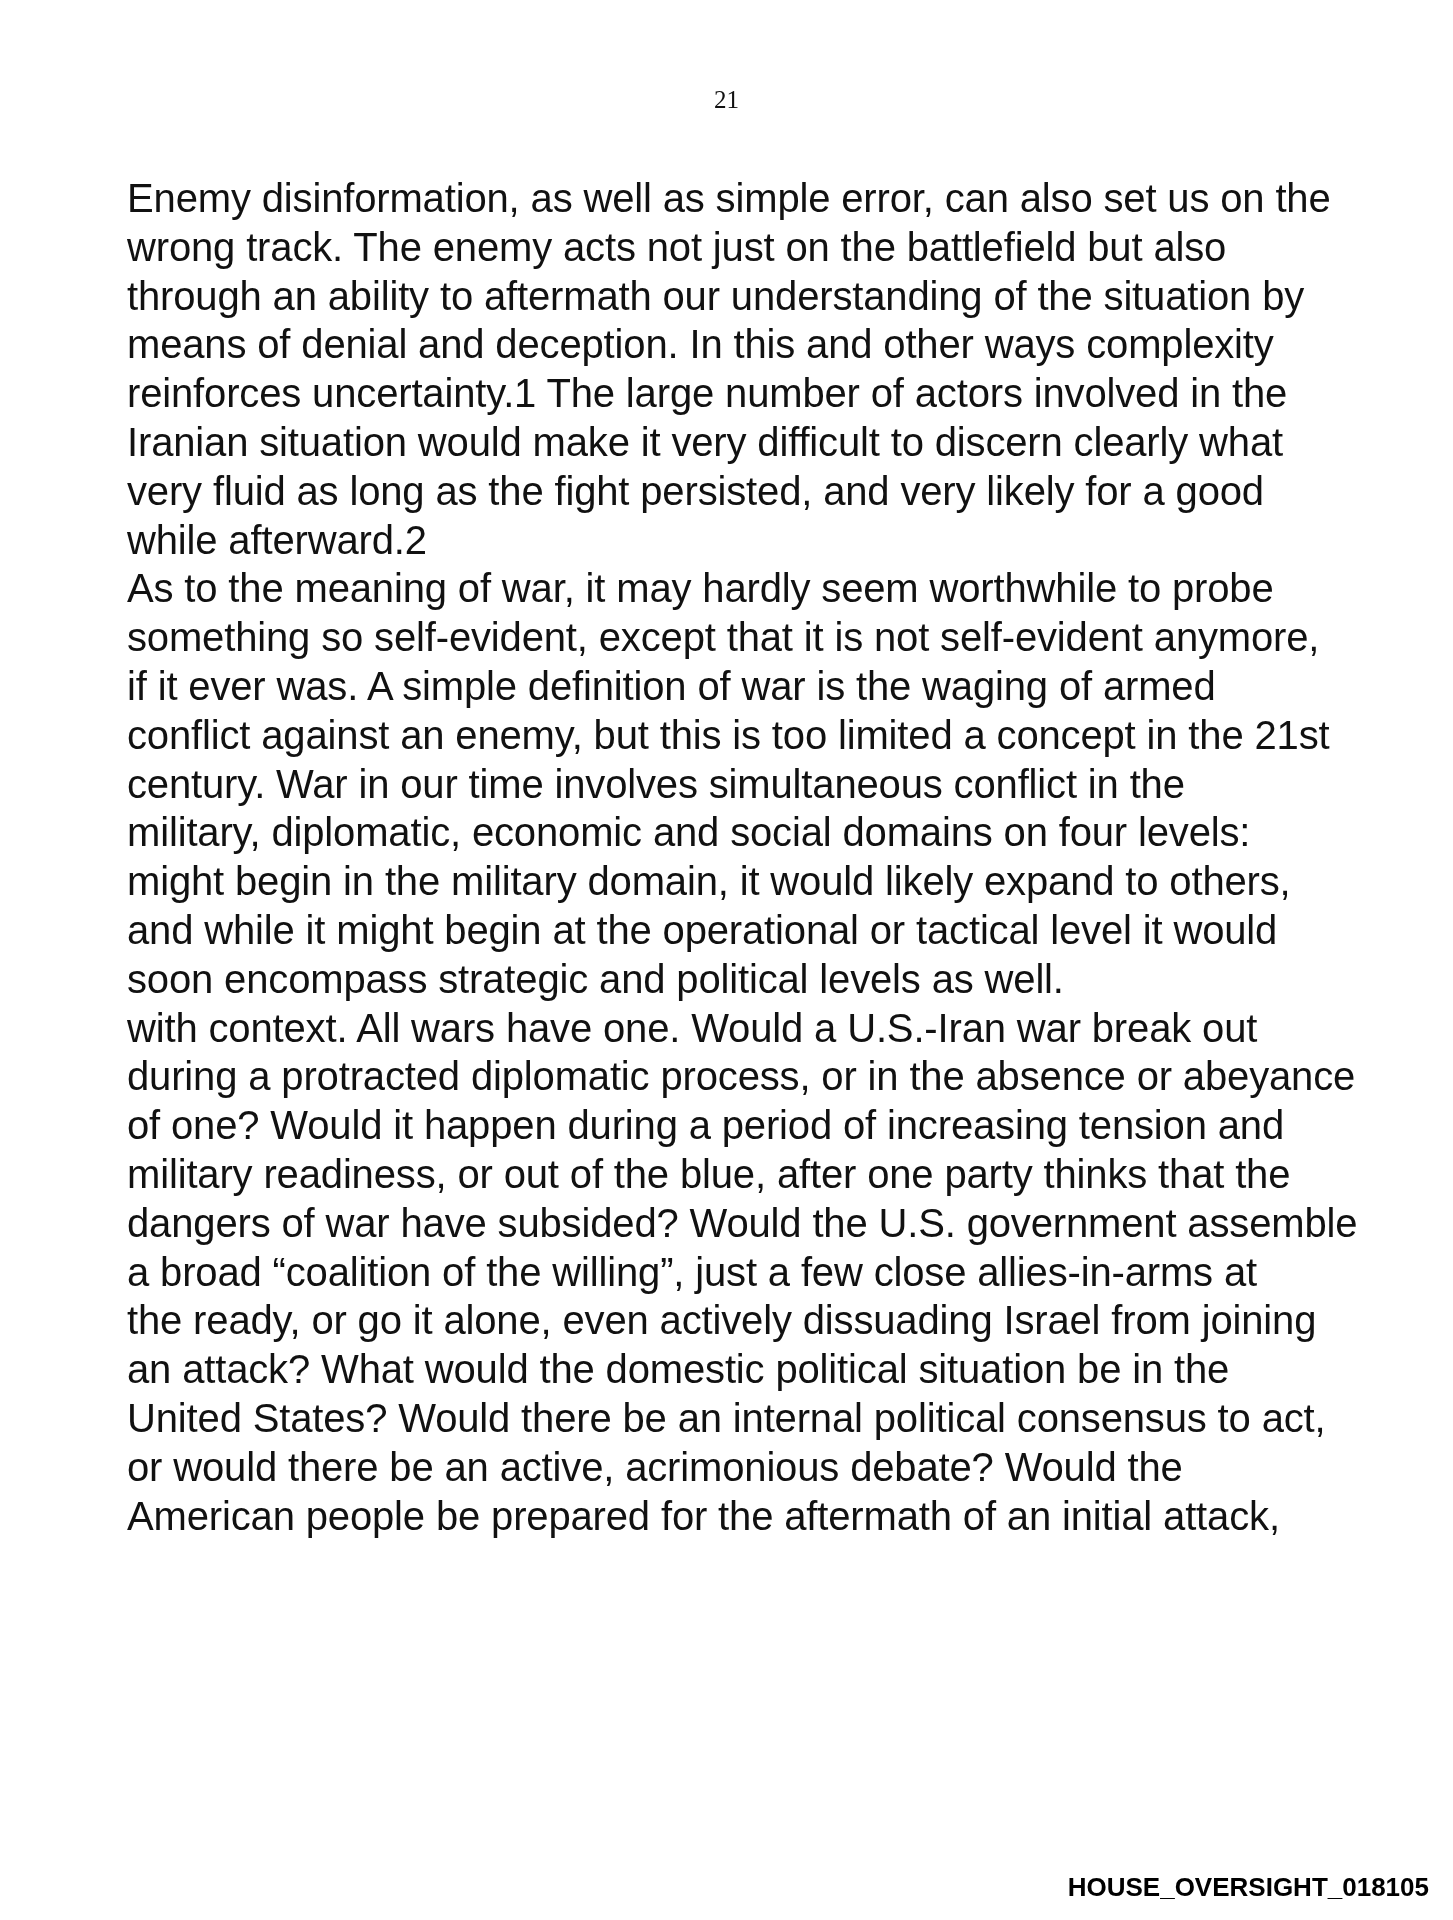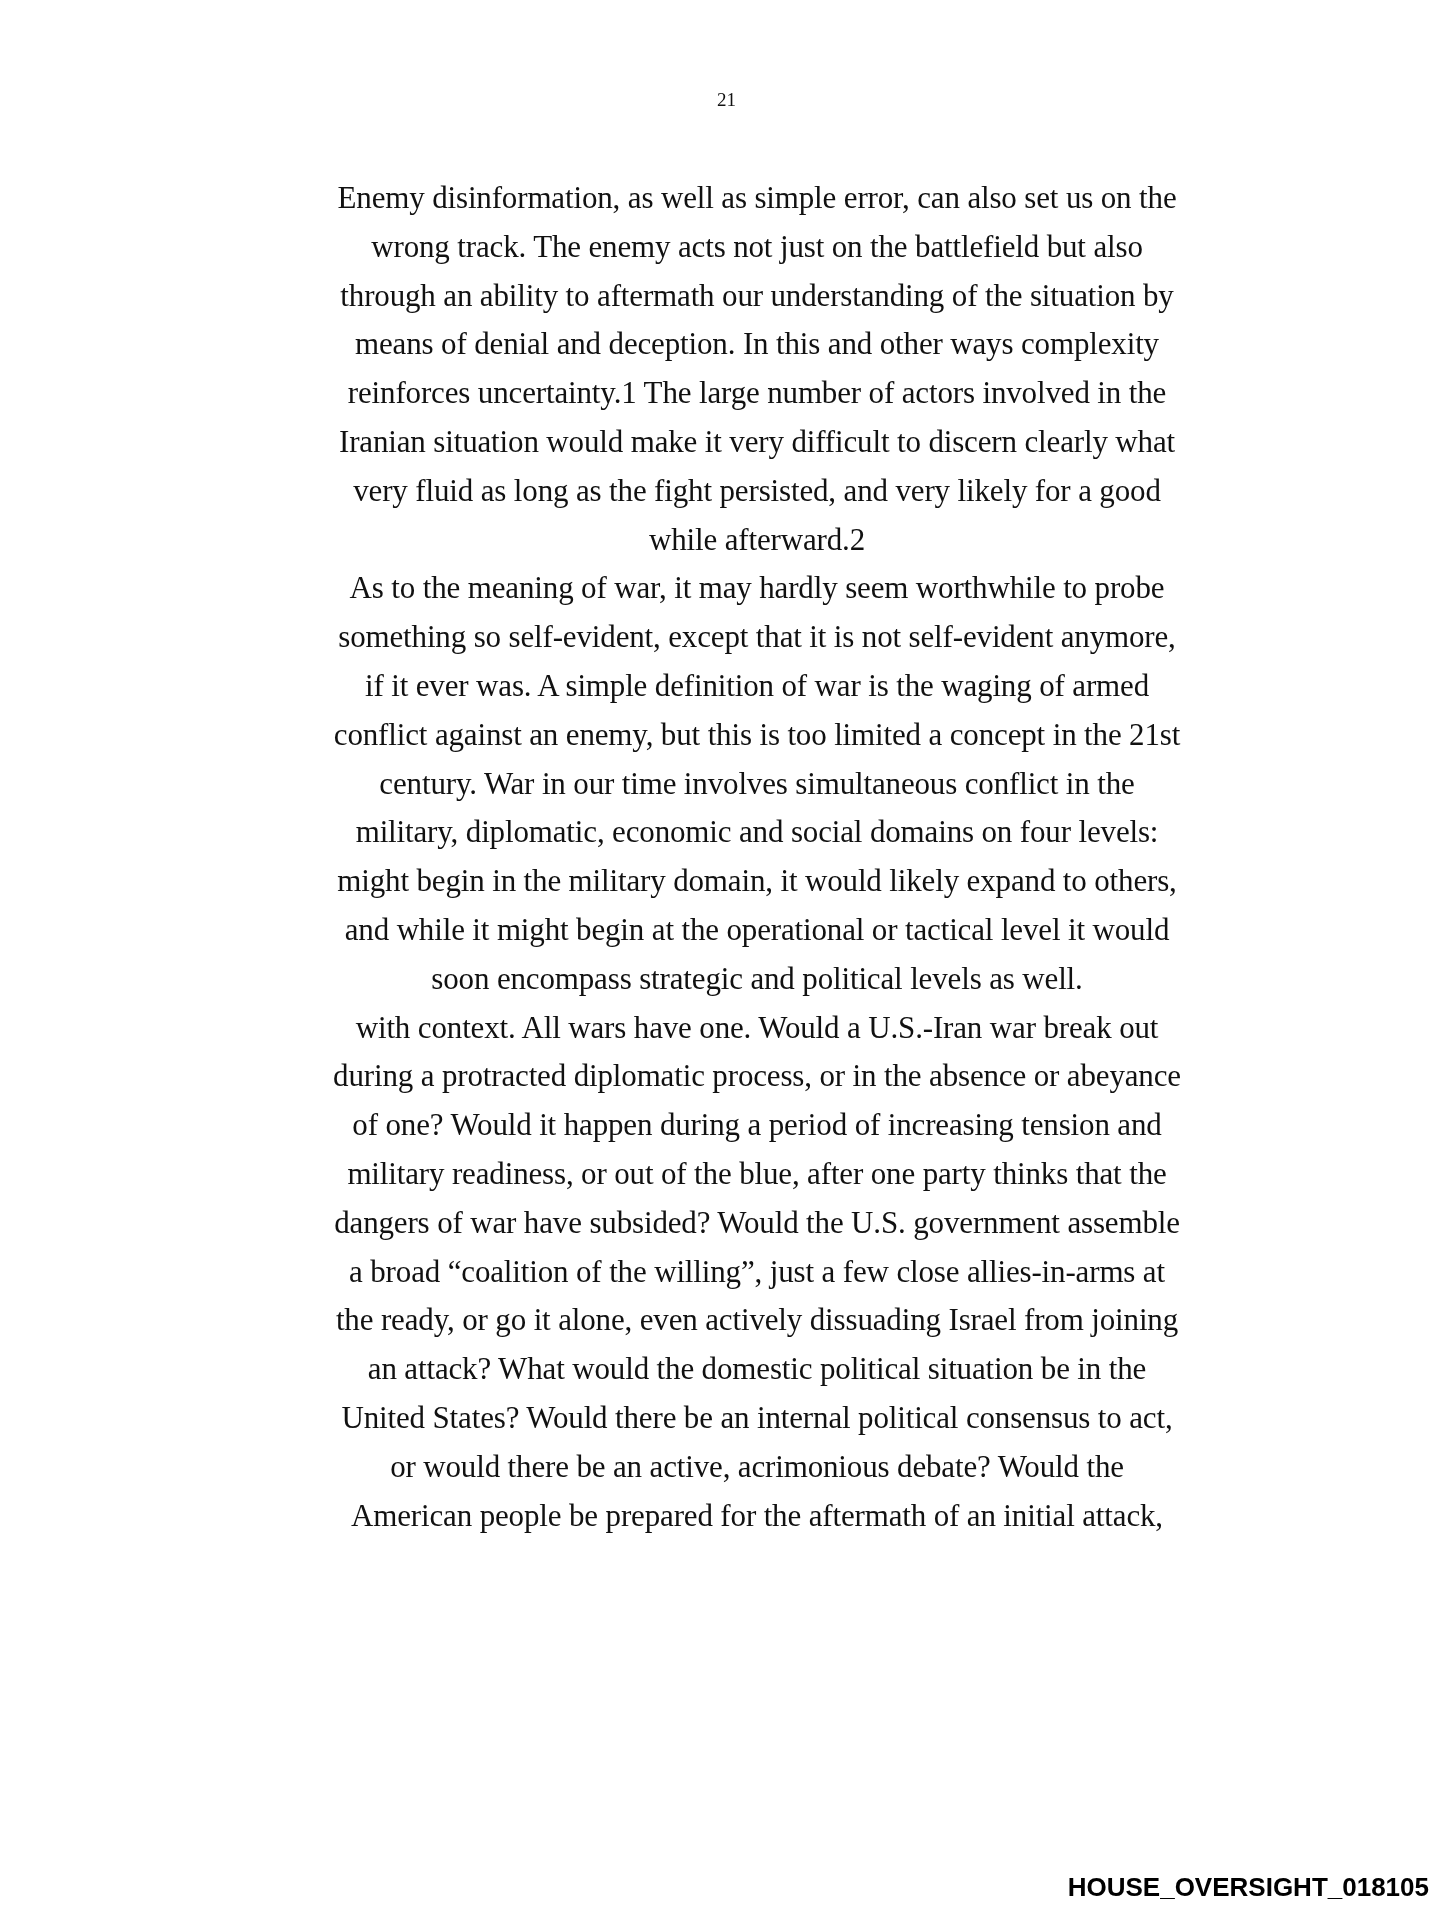--- a/index.html
+++ b/index.html
@@ -14,33 +14,32 @@
       overflow: hidden;
       color: #111111;
     }
     .page-number {
       position: absolute;
       top: 88px;
       left: 0;
       width: 1453px;
       text-align: center;
       font-family: "Liberation Serif", serif;
-      font-size: 19px;
+      font-size: 25px;
       line-height: 24px;
     }
     .body-text {
       position: absolute;
       top: 174px;
       left: 127px;
       width: 1260px;
-      font-family: Liberation Serif, serif;
-      font-size: 31px;
+      font-family: Liberation Sans, sans-serif;
+      font-size: 40px;
       line-height: 48.8px;
       letter-spacing: -0.15px;
-      text-align: center;
     }
     .line {
       display: block;
       white-space: nowrap;
     }
     .bates {
       position: absolute;
       top: 1872px;
       right: 24px;
       font-family: "Liberation Sans", sans-serif;

